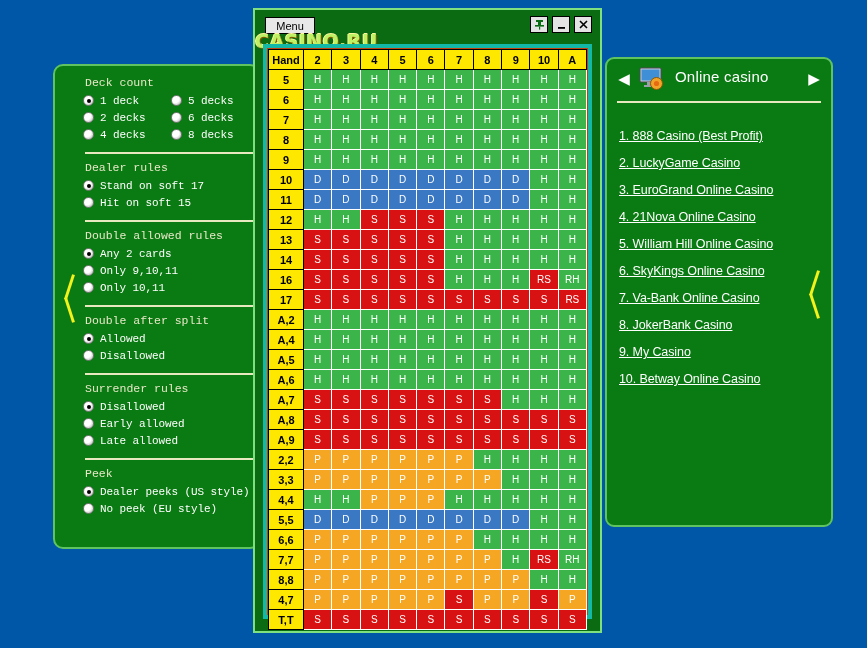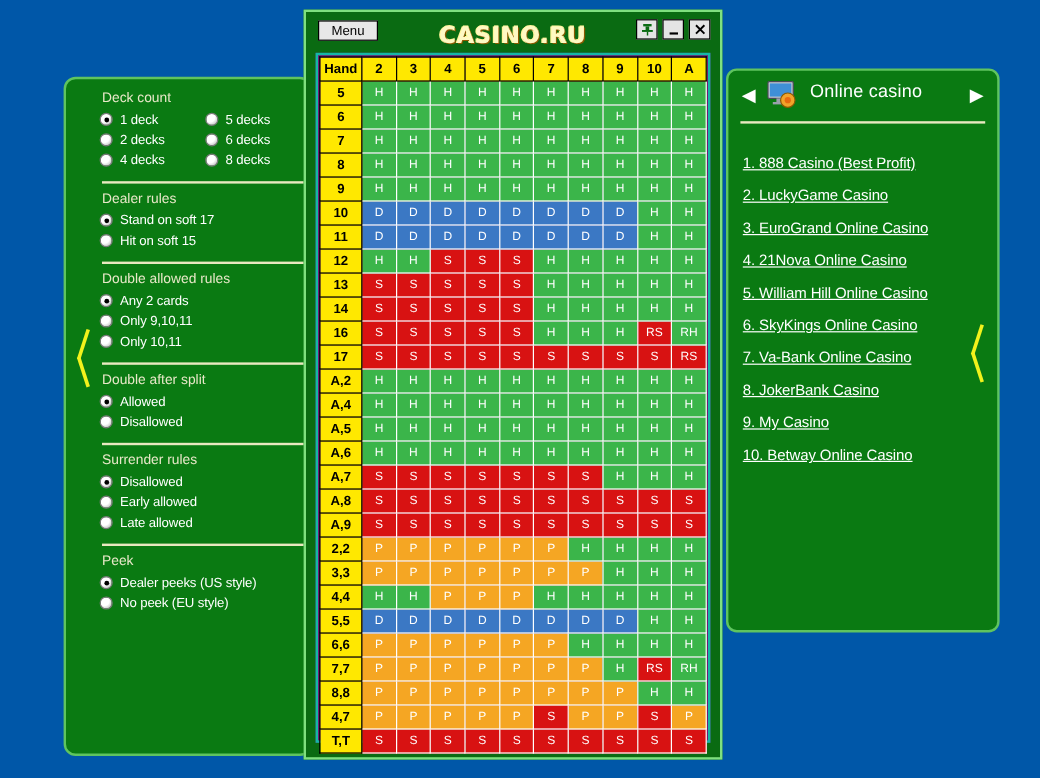--- a/index.html
+++ b/index.html
@@ -3,23 +3,24 @@
 <meta charset="utf-8">
 <style>
   html,body{margin:0;padding:0;}
   body{
     width:867px;height:648px;overflow:hidden;
     background:#0057a8;
     font-family:"Liberation Sans", sans-serif;
     position:relative;
   }
   .panel-left{
-    position:absolute;left:53px;top:64px;width:207px;height:566px;
+    position:absolute;left:53px;top:64px;width:207px;height:485px;
     background:#0a7a12;border:2px solid #5fc45f;border-radius:10px;
     box-sizing:border-box;
+    font-family:Liberation Mono, monospace;
   }
   .panel-left-arrow{
     position:absolute;left:0px;top:0px;width:32px;height:463px;
     display:flex;align-items:center;justify-content:center;
   }
   .chev{
     width:14px;height:48px;position:relative;
   }
   .chev:before,.chev:after{
     content:"";position:absolute;left:4px;width:3px;height:26px;background:#f2f21c;
@@ -50,37 +51,37 @@
     position:absolute;left:253px;top:8px;width:349px;height:625px;
     background:#0a6b12;border:2px solid #7fe07f;box-sizing:border-box;
   }
   .titlebar{height:30px;position:relative;}
   .menu-btn{
     position:absolute;left:10px;top:7px;width:50px;height:17px;
     background:#e8e8e8;border:1px solid #000;font-size:11px;color:#000;
     display:flex;align-items:center;justify-content:center;box-sizing:border-box;
   }
   .logo{
-    position:absolute;left:0;right:0;top:9px;text-align:center;
+    position:absolute;left:0;right:0;top:20px;
     font-family:"DejaVu Sans", sans-serif;
     font-weight:bold;font-size:19px;letter-spacing:0.5px;
-    color:#fef9c3;
+    color:#bef264;
     text-shadow:1px 1px 0 #8a5a00, -1px 0 0 #fff59a, 0 -1px 0 #fff59a;
   }
   .tb-btns{position:absolute;right:8px;top:6px;display:flex;gap:4px;}
   .tb-btn{
     width:18px;height:17px;background:#e4e4e4;border:1px solid #000;
     display:flex;align-items:center;justify-content:center;box-sizing:border-box;
     position:relative;
   }
   .tb-btn svg{display:block;}
 
   .grid-wrap{
     position:absolute;left:8px;top:34px;right:8px;bottom:12px;
-    background:#701a75;border:2px solid #14b8a6;box-sizing:border-box;padding:1px;
+    background:#c2410c;border:4px solid #14b8a6;box-sizing:border-box;padding:1px;
   }
   table.strat{border-collapse:collapse;width:100%;table-layout:fixed;}
   table.strat td,table.strat th{
     border:1px solid #ffffff;
     font-size:10px;text-align:center;height:19px;padding:0;
     color:#ffffff;font-family:"Liberation Sans", sans-serif;
   }
   table.strat th{
     background:#ffe800;color:#000;font-weight:bold;border:1px solid #000;font-size:11px;
   }

